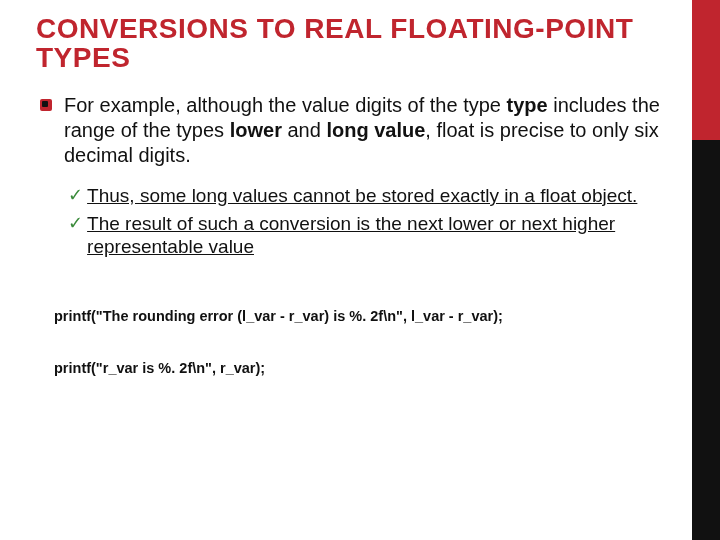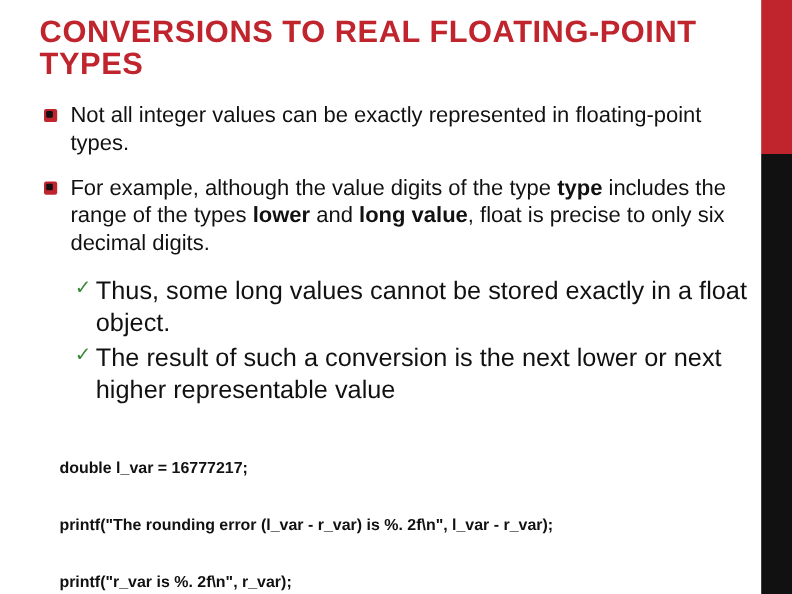--- a/index.html
+++ b/index.html
@@ -84,23 +84,24 @@
     margin-bottom: 4px;
   }
   .check-icon {
     color: #3a8a3a;
     font-size: 18px;
     margin-right: 4px;
     flex-shrink: 0;
     line-height: 1.3;
   }
   .sub-text {
-    font-size: 23px;
+    font-size: 19px;
     color: #111;
     line-height: 1.25;
+    text-decoration: underline;
   }
   .code-block {
     margin: 6px 0 6px 18px;
     font-size: 14.5px;
     font-weight: bold;
     color: #111;
     line-height: 1.2;
     white-space: pre-wrap;
     font-family: Arial, Helvetica, sans-serif;
   }
@@ -110,42 +111,37 @@
 
 <div class="right-accent">
   <div class="upper"></div>
   <div class="lower"></div>
 </div>
 
 <div class="slide">
 
   <h1 class="title">CONVERSIONS TO REAL FLOATING-POINT TYPES</h1>
 
-  <div class="bullet-row">
-    <span class="bullet-icon"></span>
-    <span class="bullet-text">Not all integer values can be exactly represented in floating-point types.</span>
-  </div>
 
   <div class="bullet-row">
     <span class="bullet-icon"></span>
     <span class="bullet-text">
       <span>For example, although the value digits of the type </span><b>type</b><span> includes the range of the types </span><b>lower</b><span> and </span><b>long value</b><span>, float is precise to only six decimal digits.</span>
     </span>
   </div>
 
   <div class="sub-list">
     <div class="sub-row">
       <span class="check-icon">✓</span>
       <span class="sub-text">Thus, some long values cannot be stored exactly in a float object.</span>
     </div>
     <div class="sub-row">
       <span class="check-icon">✓</span>
       <span class="sub-text">The result of such a conversion is the next lower or next higher representable value</span>
     </div>
   </div>
 
   <div class="code-block">
-    <div>double l_var = 16777217;</div>
     <div>printf("The rounding error (l_var - r_var) is %. 2f\n", l_var - r_var);</div>
     <div>printf("r_var is %. 2f\n", r_var);</div>
   </div>
 
 </div>
 
 </body></html>

